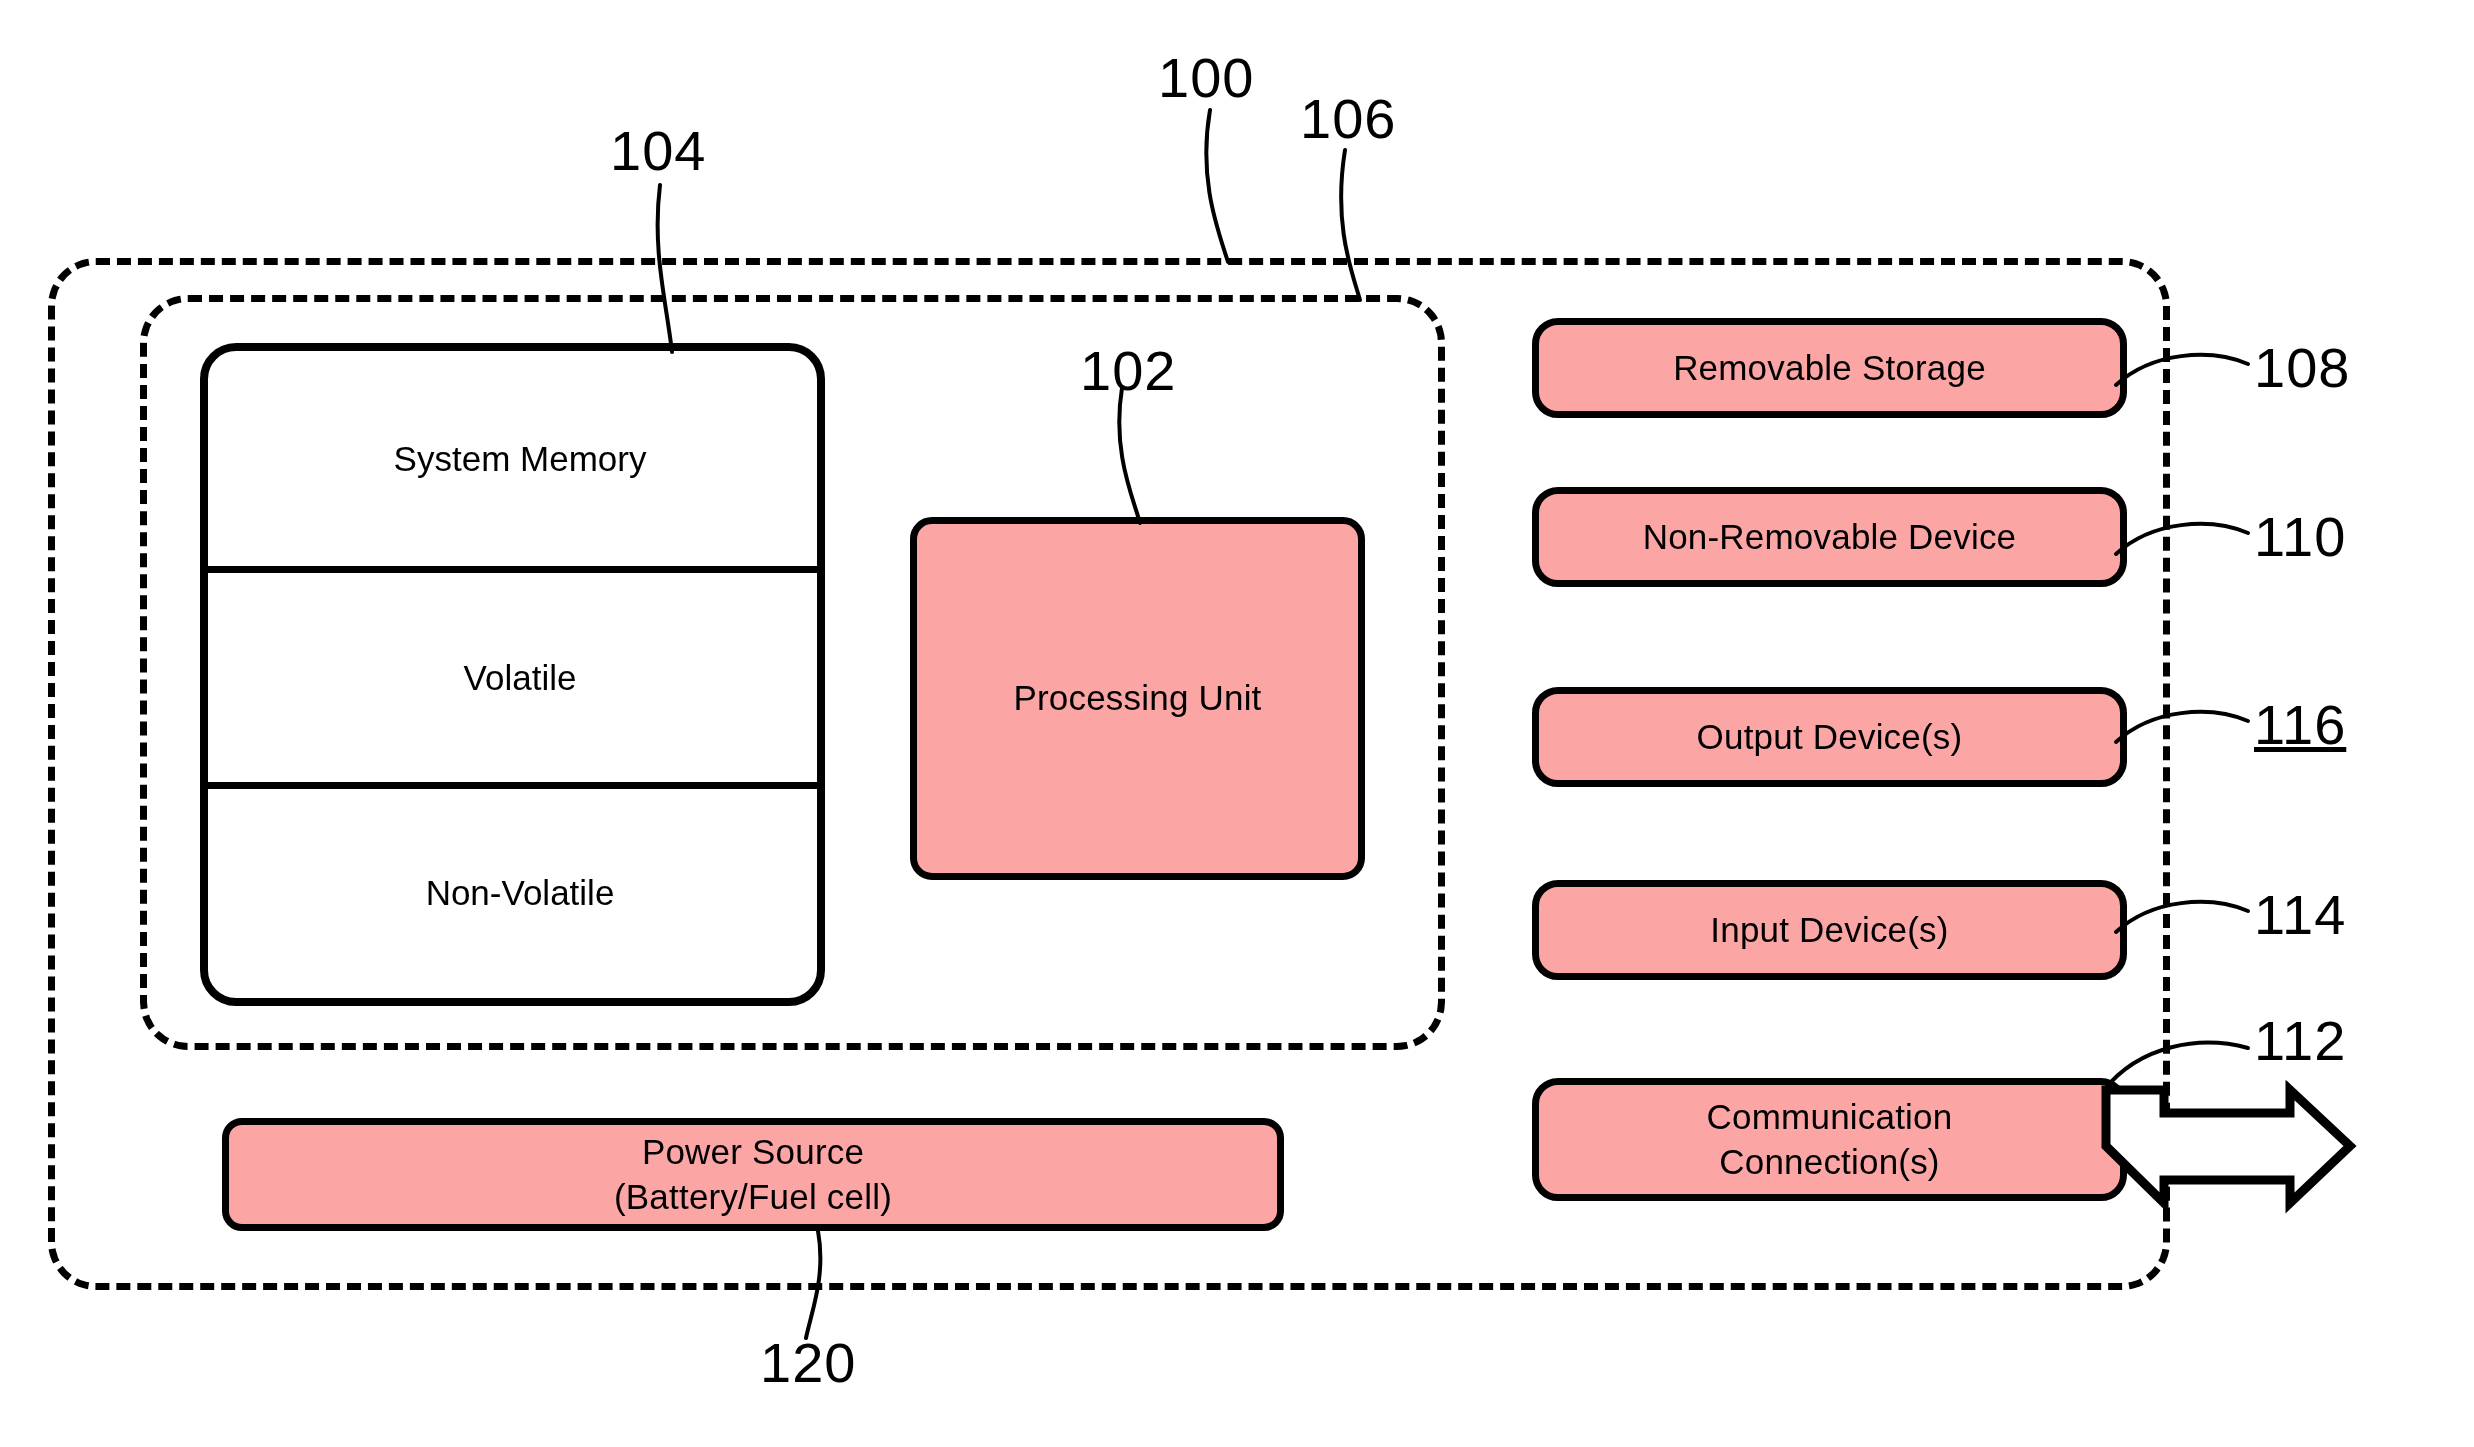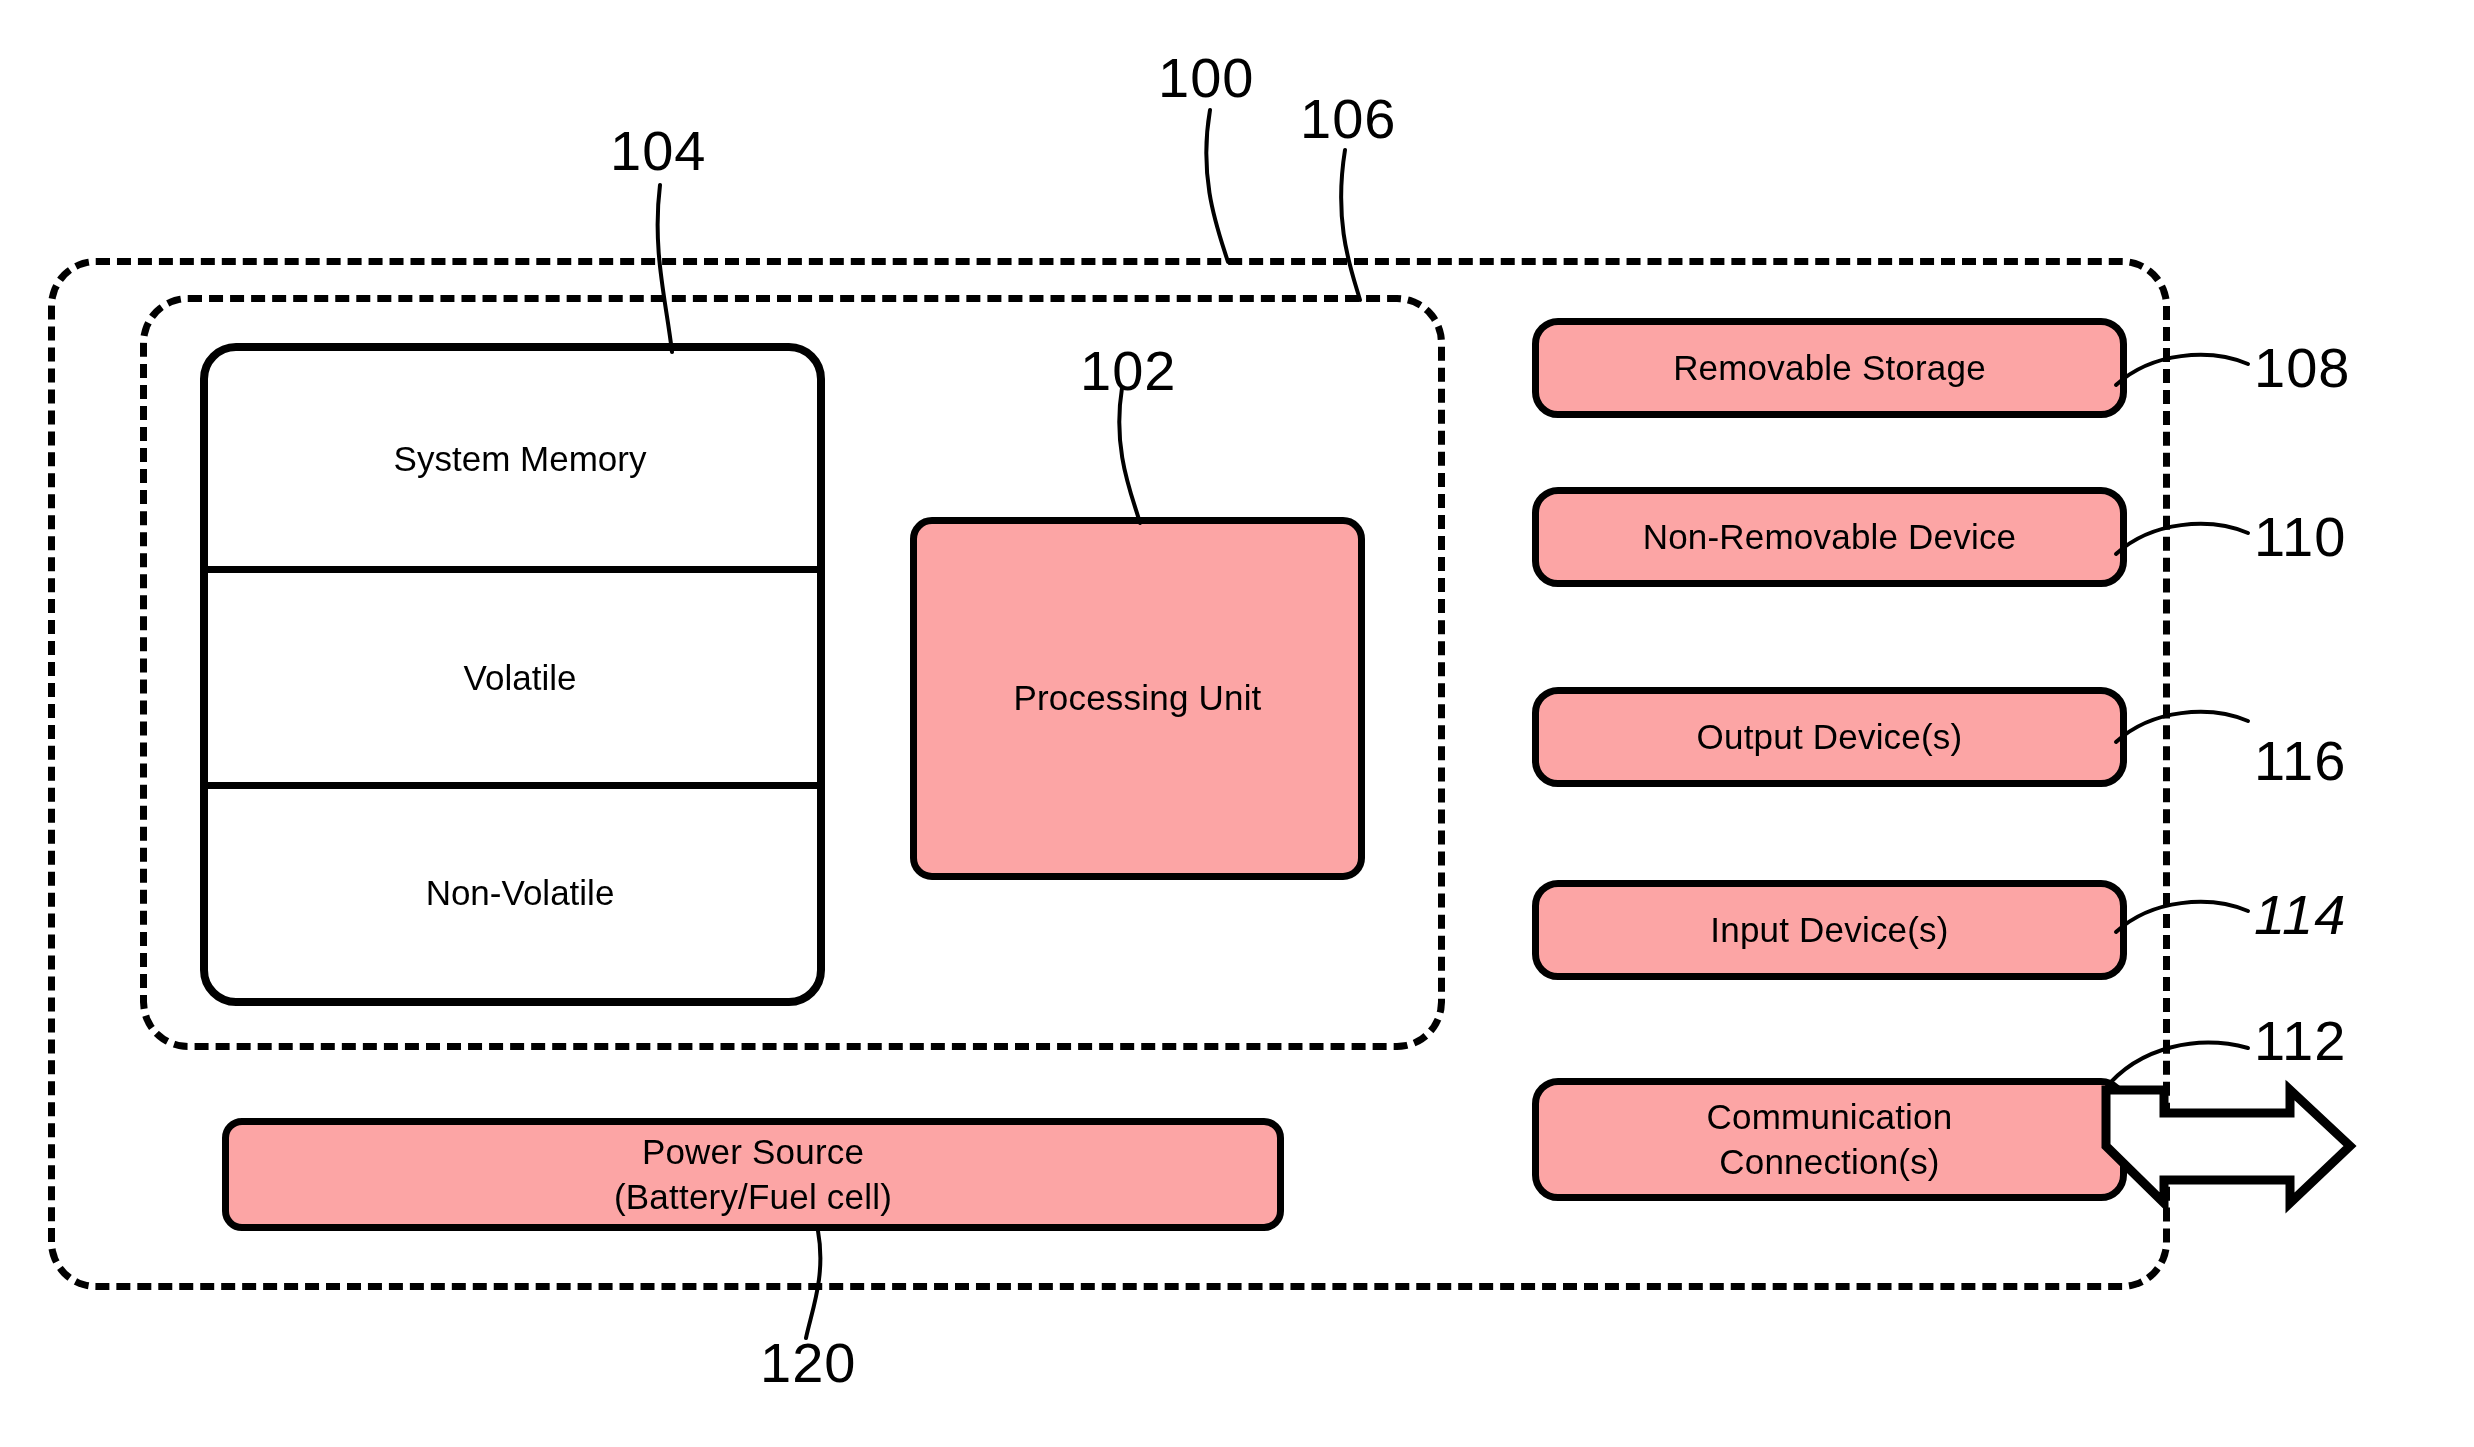--- a/index.html
+++ b/index.html
@@ -170,18 +170,18 @@
              L 2164 1203
              L 2106 1146 Z" fill="#ffffff" stroke="#000000" stroke-width="9" stroke-linejoin="miter"></path>
   </svg>
 
   <span class="ref-num" style="left:1158px; top:45px;">100</span>
   <span class="ref-num" style="left:610px; top:118px;">104</span>
   <span class="ref-num" style="left:1300px; top:86px;">106</span>
   <span class="ref-num" style="left:1080px; top:338px;">102</span>
   <span class="ref-num" style="left:2254px; top:335px;">108</span>
   <span class="ref-num" style="left:2254px; top:504px;">110</span>
-  <span class="ref-num" style="left:2254px; top:728px;">116</span>
-  <span class="ref-num" style="left:2254px; top:882px;font-style:italic;">114</span>
+  <span class="ref-num" style="left:2254px; top:692px;text-decoration:underline;">116</span>
+  <span class="ref-num" style="left:2254px; top:882px;">114</span>
   <span class="ref-num" style="left:2254px; top:1008px;">112</span>
   <span class="ref-num" style="left:760px; top:1330px;">120</span>
 
 </div>
 
 </body></html>

